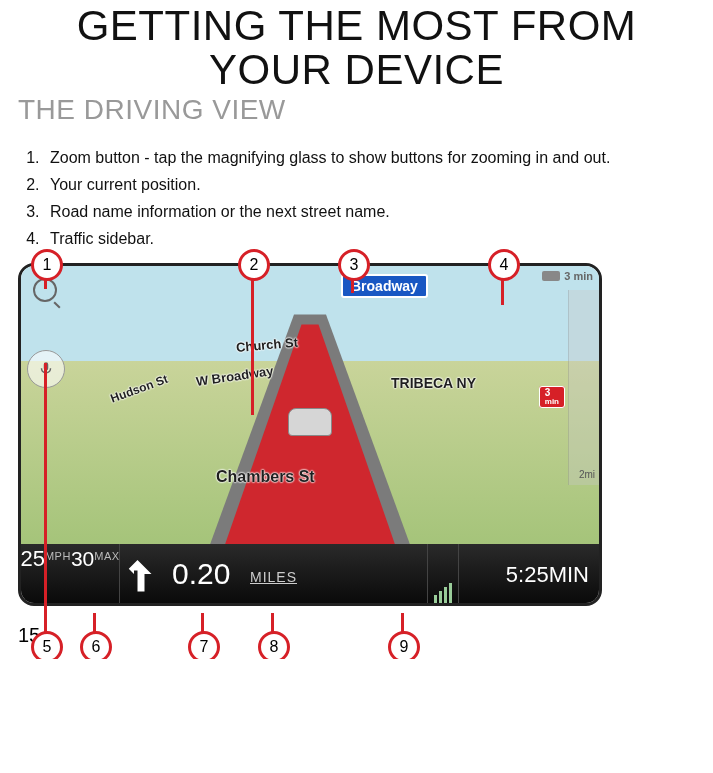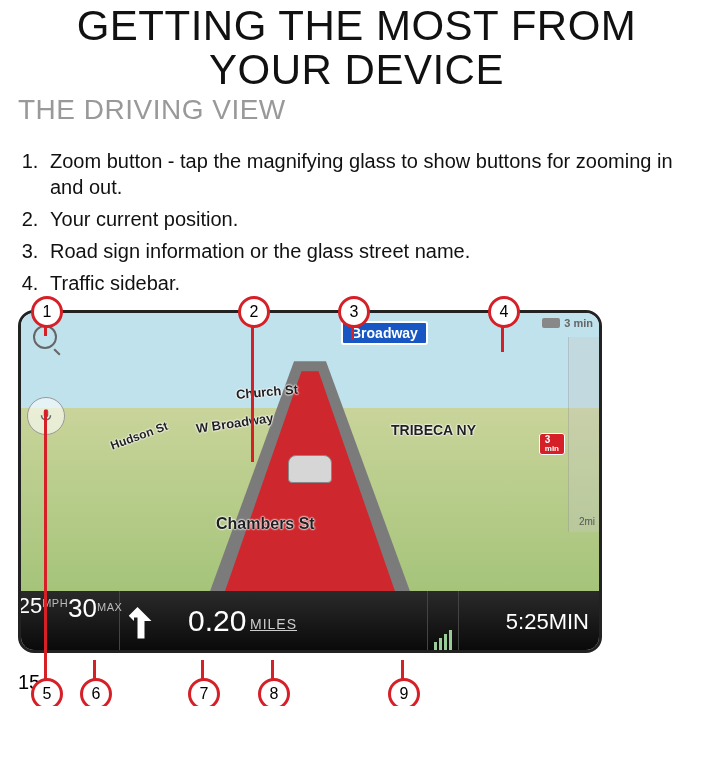--- a/index.html
+++ b/index.html
@@ -27,21 +27,21 @@
     font-size: 28px;
     color: #999;
     letter-spacing: 0.5px;
     margin: 2px 0 22px 0;
     font-weight: 400;
   }
   ol.items {
     list-style: decimal;
     margin: 0 0 10px 0;
     padding-left: 26px;
-    font-size: 20px;
+    font-size: 16px;
     line-height: 1.3;
     color: #111;
   }
   ol.items li { margin-bottom: 6px; padding-left: 6px; }
   .screenshot-wrap {
     position: relative;
     width: 500px;
     margin: 0 0 0 0;
   }
   .screenshot {
@@ -134,22 +134,22 @@
   .statusbar {
     position:absolute; left:0; right:0; bottom:0; height:59px;
     background:linear-gradient(#2a2a2a,#0a0a0a);
     color:#fff; display:flex; align-items:stretch;
     font-weight:300;
   }
   .sb-block { padding:4px 10px; border-right:1px solid #444; display:flex; flex-direction:row; justify-content:center; line-height:1; }
   .sb-speed { width:78px; }
   .sb-speed .v1 { font-size:22px; }
   .sb-speed .u1 { font-size:11px; vertical-align:super; color:#bbb; letter-spacing:0.5px; }
-  .sb-speed .v2 { font-size:26px; margin-top:20px; }
-  .sb-nav { flex:1; display:flex; align-items:center; gap:26px; justify-content:flex-start; border-right:1px solid #444; }
+  .sb-speed .v2 { font-size:21px; margin-top:20px; }
+  .sb-nav { flex:1; display:flex; align-items:center; gap:10px; justify-content:flex-start; border-right:1px solid #444; }
   .sb-nav .arrow {
     width:42px; height:42px; position:relative;
   }
   .sb-nav .arrow svg { width:42px; height:42px; }
   .sb-nav .dist { font-size:30px; font-weight:400; }
   .sb-nav .miles { font-size:14px; position:absolute; bottom:18px; left:50%; transform:translateX(-50%); letter-spacing:1px; color:#ccc;text-decoration:underline; }
   .sb-sat { width:18px; display:flex; align-items:flex-end; gap:2px; padding:0 6px; border-right:1px solid #444; }
   .sb-sat span { width:3px; background:#9c9; }
   .sb-time { width:120px; text-align:right; padding:4px 10px; display:flex; flex-direction:column; justify-content:center; line-height:1; }
   .sb-time .t1 { font-size:22px; }
@@ -177,21 +177,21 @@
 </head>
 <body>
 
 <div class="page">
   <h1 class="title">GETTING THE MOST FROM YOUR DEVICE</h1>
   <div class="subtitle">THE DRIVING VIEW</div>
 
   <ol class="items">
     <li>Zoom button - tap the magnifying glass to show buttons for zooming in and out.</li>
     <li>Your current position.</li>
-    <li>Road sign information or the glass street name.</li>
+    <li>Road name information or the next street name.</li>
     <li>Traffic sidebar.</li>
   </ol>
 
   <div class="screenshot-wrap">
 
     <div class="callout" style="top:-14px; left:13px;">1</div>
     <div class="c-line" style="top:12px; left:26px; width:3px; height:14px;"></div>
 
     <div class="callout" style="top:-14px; left:220px;">2</div>
     <div class="c-line" style="top:12px; left:233px; width:3px; height:140px;"></div>

